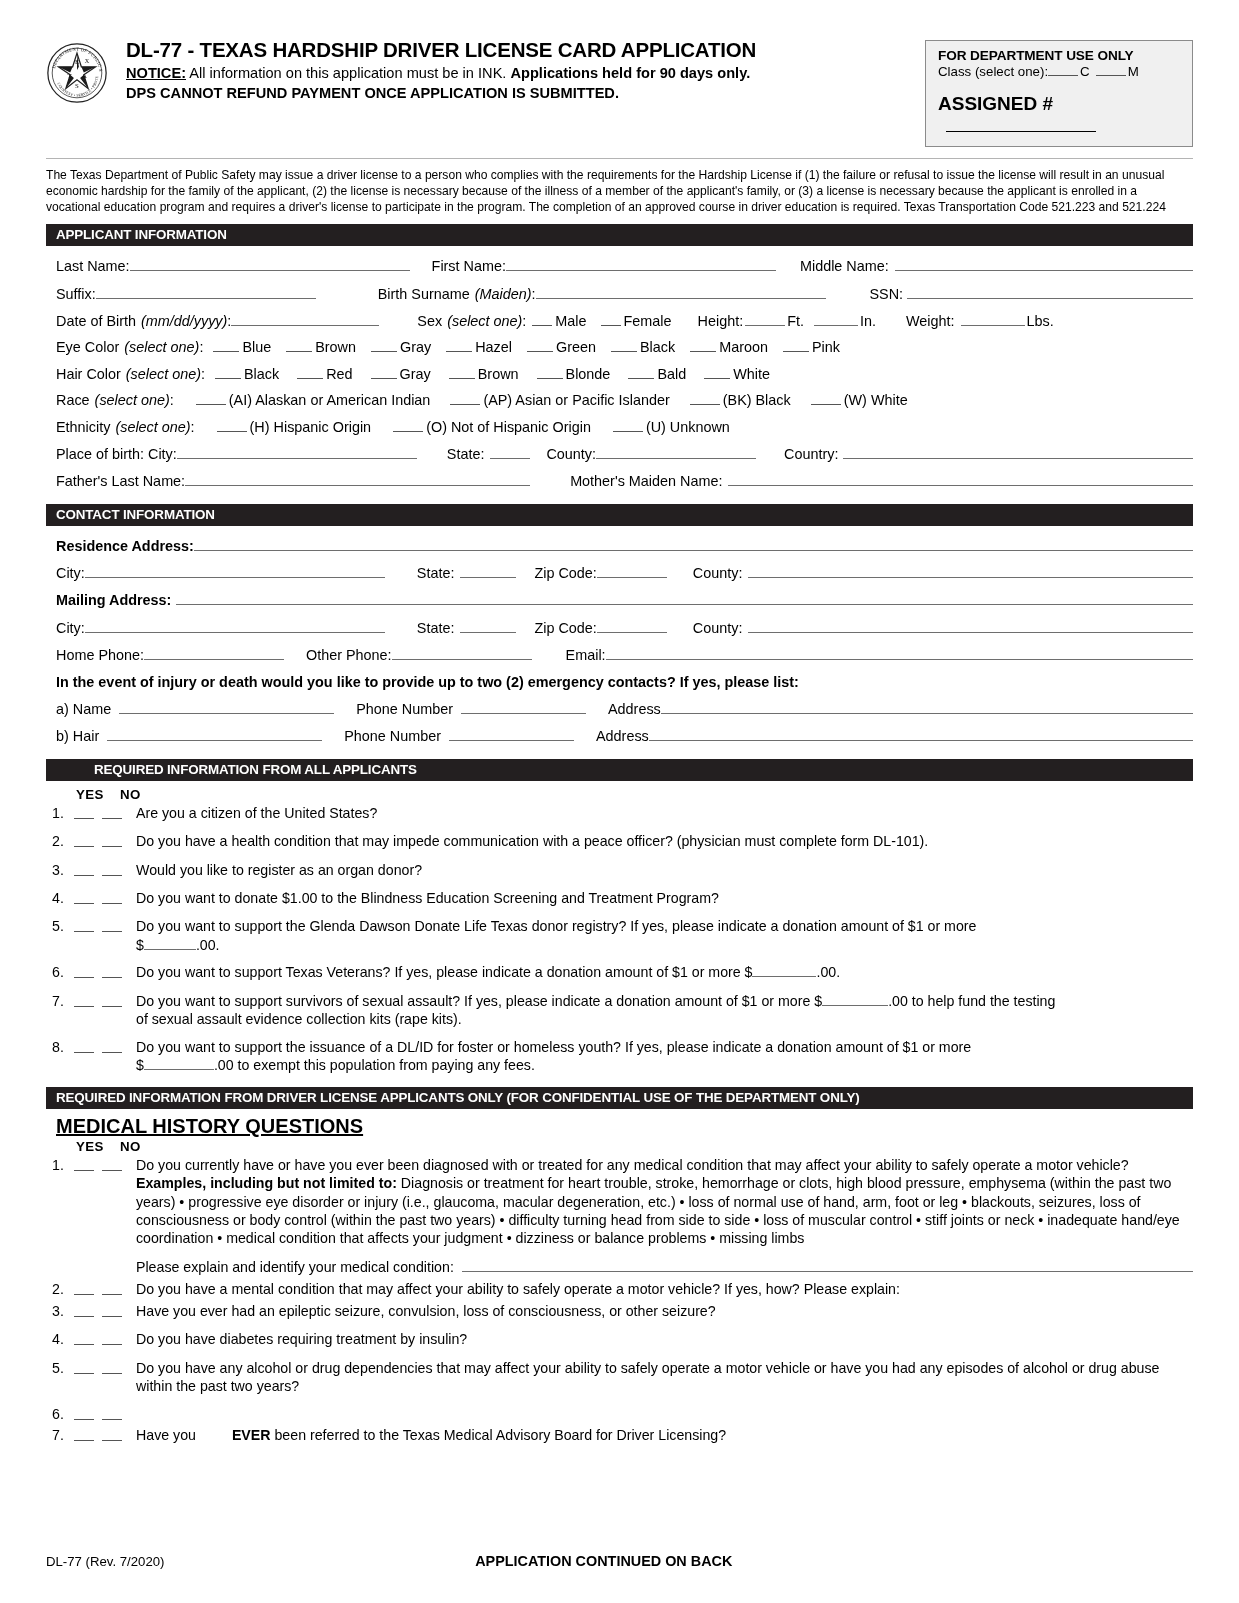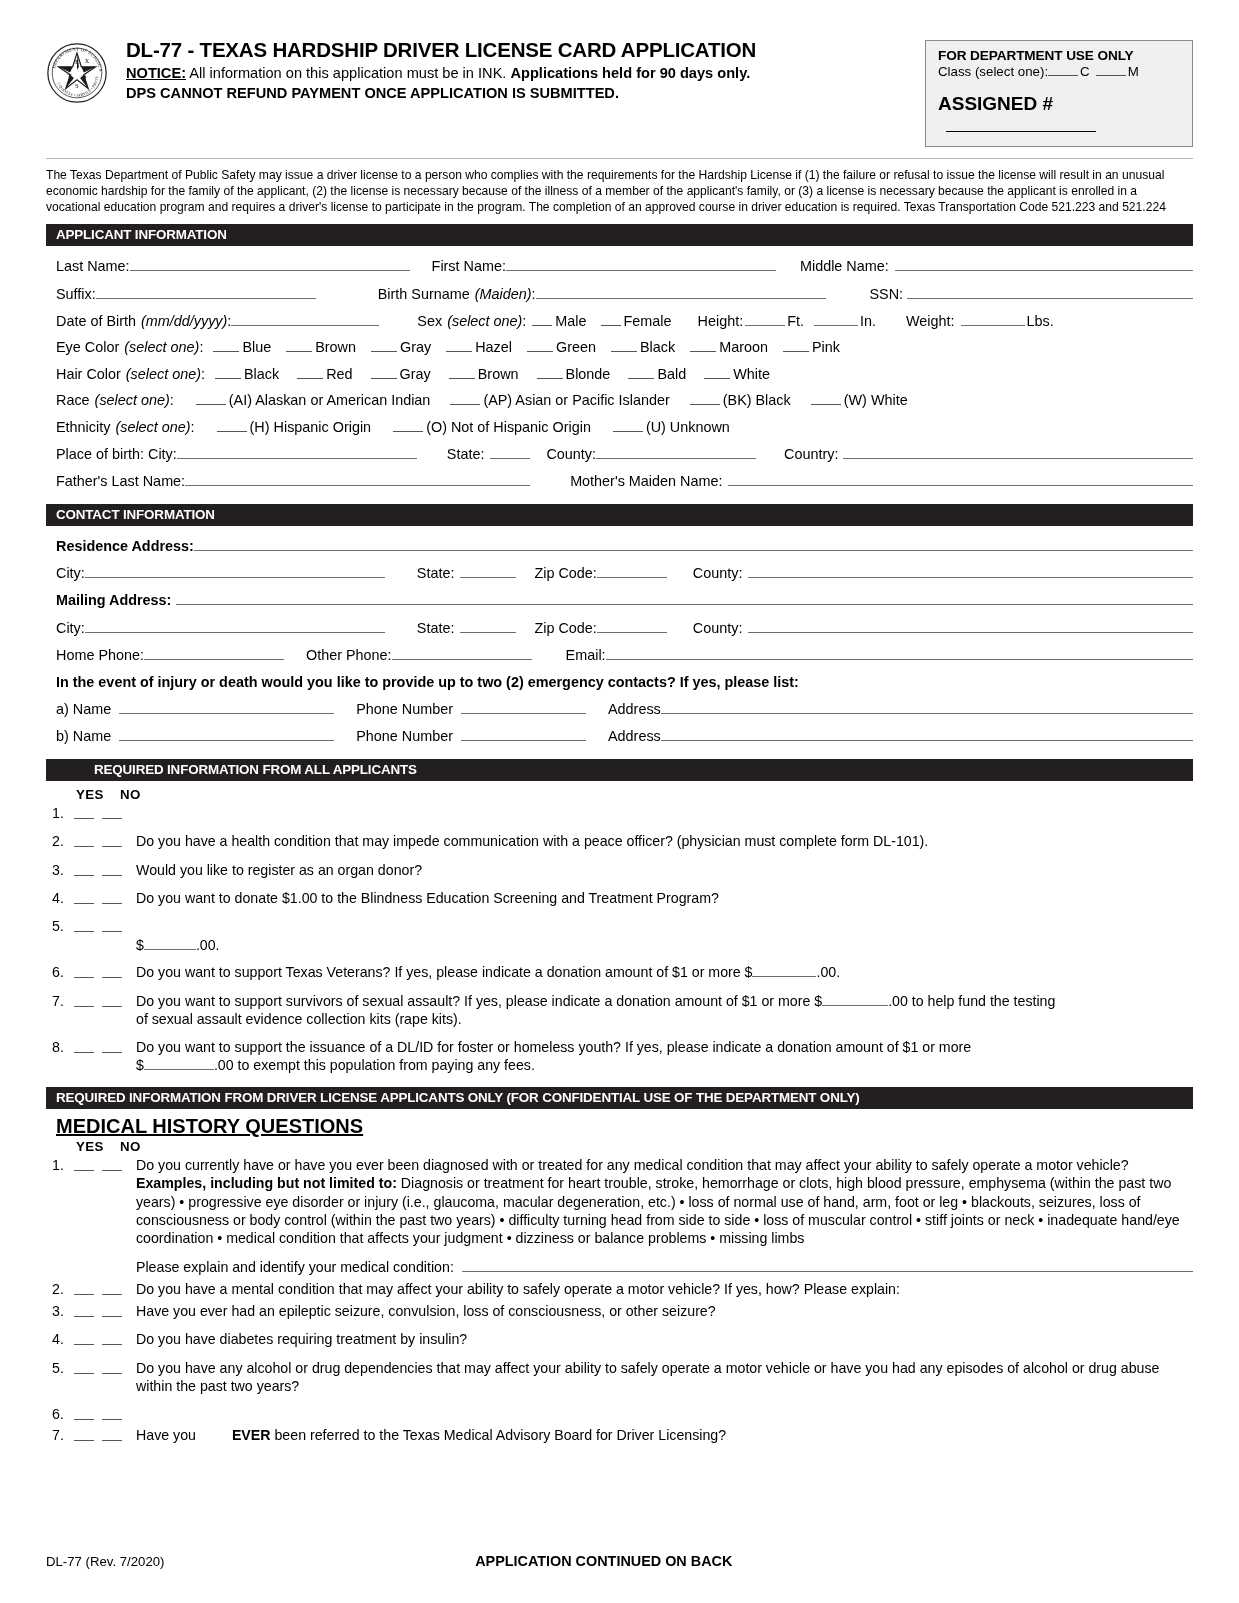--- a/index.html
+++ b/index.html
@@ -461,41 +461,42 @@
     <span class="line" style="width:215px;margin-left:8px;"></span>
     <span class="sp" style="width:22px;"></span>
     <span class="lbl">Phone Number</span>
     <span class="line" style="width:125px;margin-left:8px;"></span>
     <span class="sp" style="width:22px;"></span>
     <span class="lbl">Address</span>
     <span class="line grow"></span>
   </div>
 
   <div class="row">
-    <span class="lbl">b) Name</span>
+    <span class="lbl">b) Hair</span>
     <span class="line" style="width:215px;margin-left:8px;"></span>
     <span class="sp" style="width:22px;"></span>
     <span class="lbl">Phone Number</span>
     <span class="line" style="width:125px;margin-left:8px;"></span>
     <span class="sp" style="width:22px;"></span>
     <span class="lbl">Address</span>
     <span class="line grow"></span>
   </div>
 
   <div class="bar" style="position:relative;z-index:1;padding-left:48px;">REQUIRED INFORMATION FROM ALL APPLICANTS</div>
 
   <div class="yesno">
     <span>YES</span>
     <span style="display:inline-block;width:8px;"></span>
     <span>NO</span>
   </div>
 
   <div class="q">
     <span class="num">1.</span>
     <span class="boxes"><span class="blank"></span><span class="blank"></span></span>
+    <span class="txt">Are you a citizen of the United States?</span>
   </div>
 
   <div class="q">
     <span class="num">2.</span>
     <span class="boxes"><span class="blank"></span><span class="blank"></span></span>
     <span class="txt">Do you have a health condition that may impede communication with a peace officer? (physician must complete form DL-101).</span>
   </div>
 
   <div class="q">
     <span class="num">3.</span>
@@ -506,21 +507,21 @@
   <div class="q">
     <span class="num">4.</span>
     <span class="boxes"><span class="blank"></span><span class="blank"></span></span>
     <span class="txt">Do you want to donate $1.00 to the Blindness Education Screening and Treatment Program?</span>
   </div>
 
   <div class="q">
     <span class="num">5.</span>
     <span class="boxes"><span class="blank"></span><span class="blank"></span></span>
     <span class="txt">
-      <br>
+      <span>Do you want to support the Glenda Dawson Donate Life Texas donor registry?  If yes, please indicate a donation amount of $1 or more</span><br>
       <span>$</span><span class="subline" style="width:52px;"></span><span>.00.</span>
     </span>
   </div>
 
   <div class="q">
     <span class="num">6.</span>
     <span class="boxes"><span class="blank"></span><span class="blank"></span></span>
     <span class="txt"><span>Do you want to support Texas Veterans?  If yes, please indicate a donation amount of $1 or more $</span><span class="subline" style="width:64px;"></span><span>.00.</span></span>
   </div>
 

